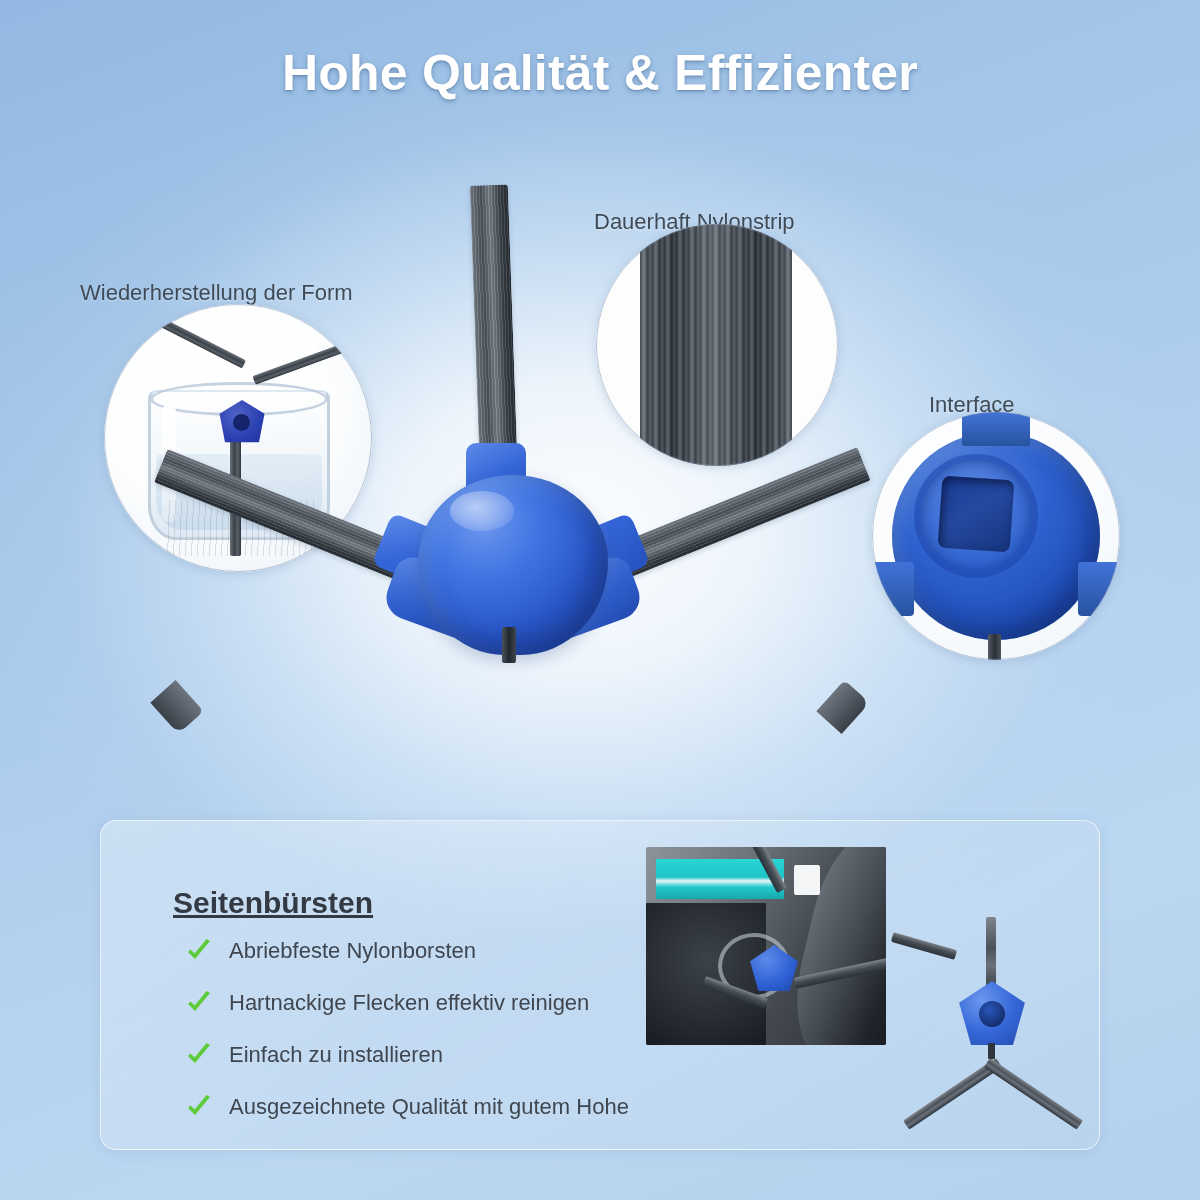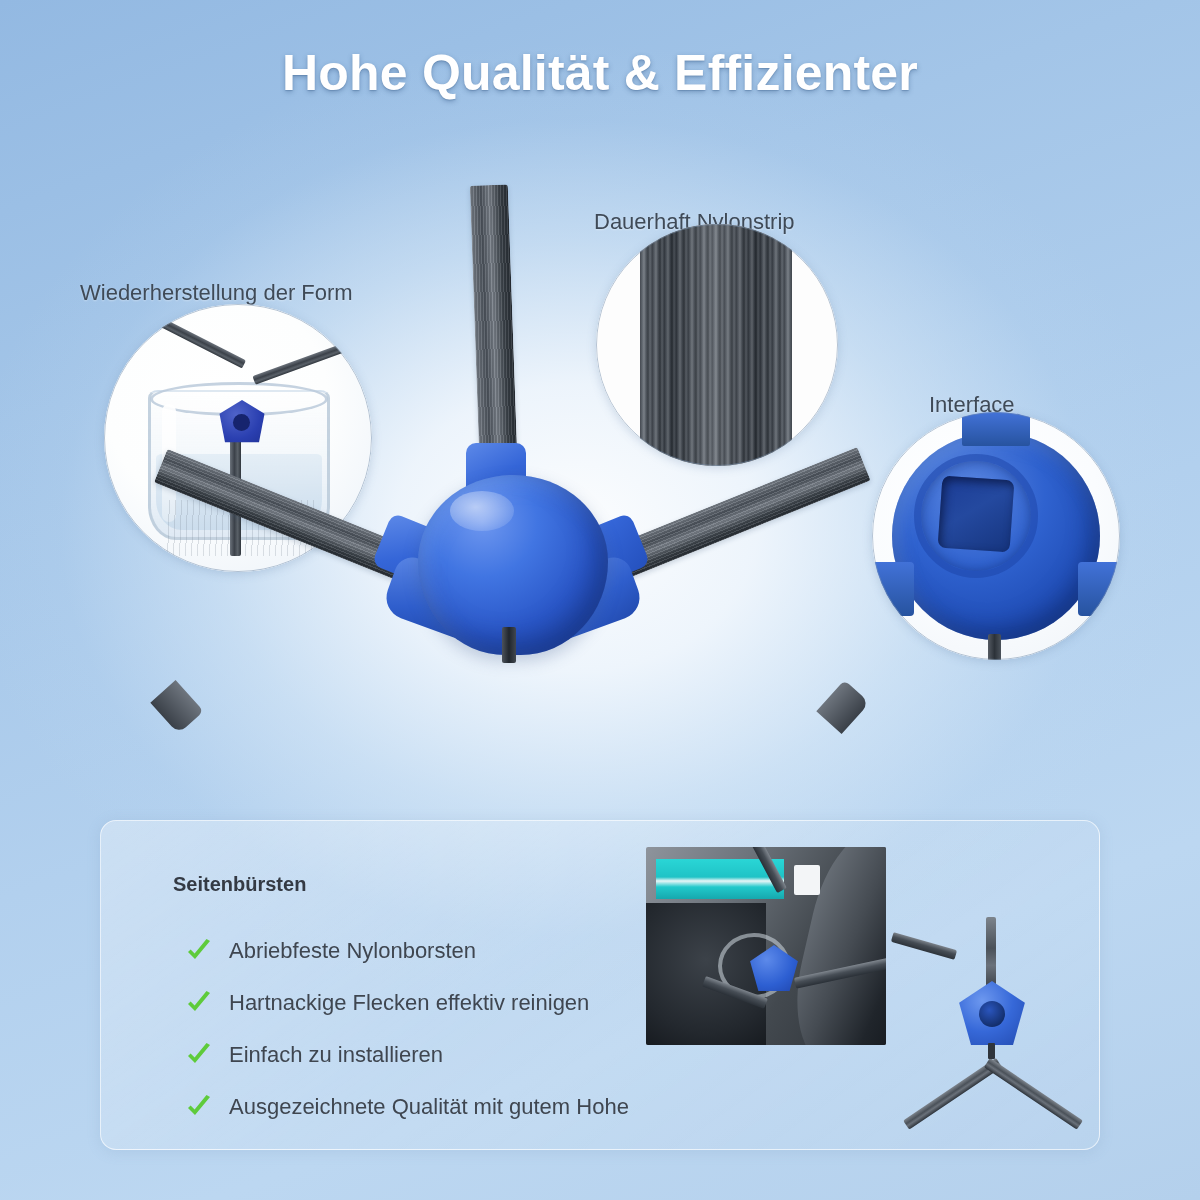--- a/index.html
+++ b/index.html
@@ -274,24 +274,25 @@
     position: absolute;
     left: 100px; top: 820px; width: 1000px; height: 330px;
     border: 1px solid rgba(255,255,255,0.65);
     border-radius: 16px;
     background: linear-gradient(145deg, rgba(255,255,255,0.34) 0%, rgba(255,255,255,0.12) 45%, rgba(255,255,255,0.05) 100%);
     box-shadow: 0 2px 14px rgba(110,145,185,0.18);
   }
 
   #feature-heading {
     position: absolute;
-    left: 72px; top: 52px;
-    font-size: 20px;
+    left: 72px; top: 65px;
+    font-size: 30px;
     font-weight: bold;
     color: #343a44;
+    text-decoration: underline;
   }
 
   #feature-list { position: absolute; left: 84px; top: 104px; width: 620px; }
   .feature-item {
     display: flex;
     align-items: center;
     height: 52px;
     gap: 16px;
   }
   .check-icon {

